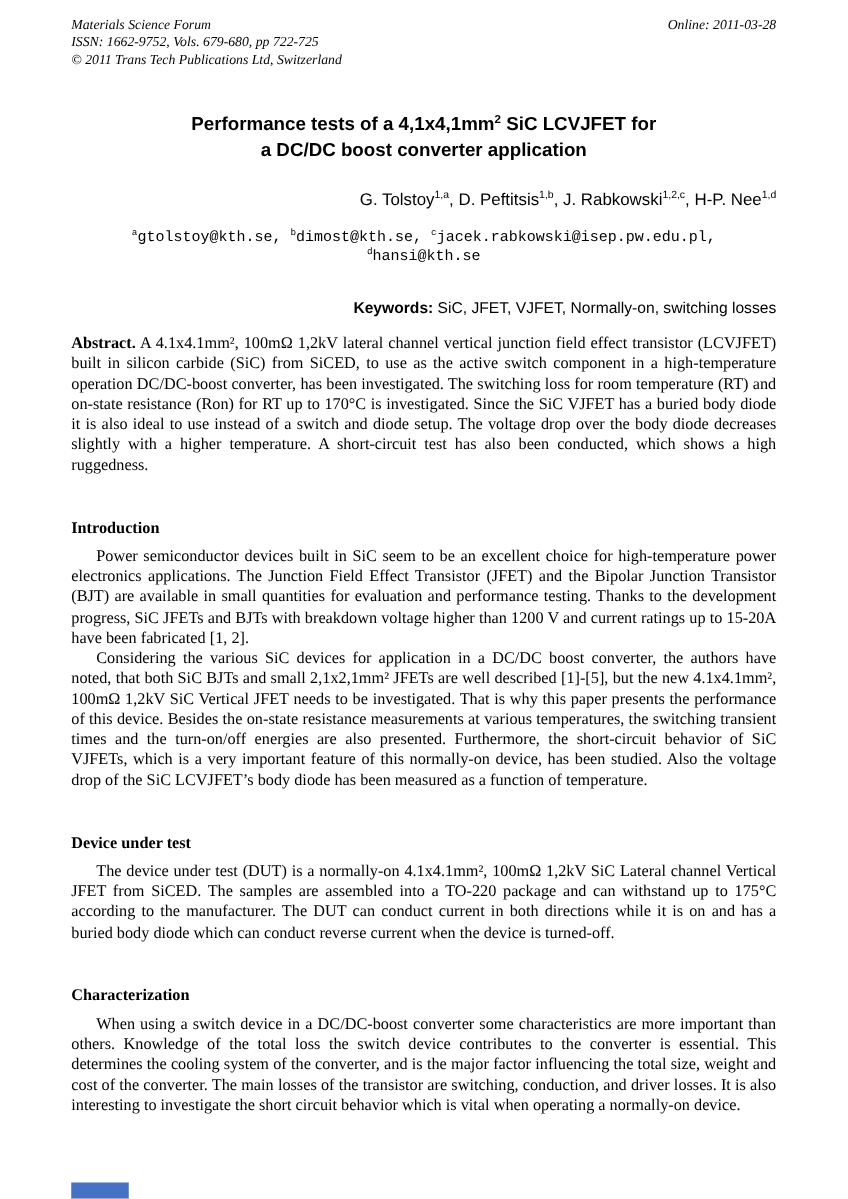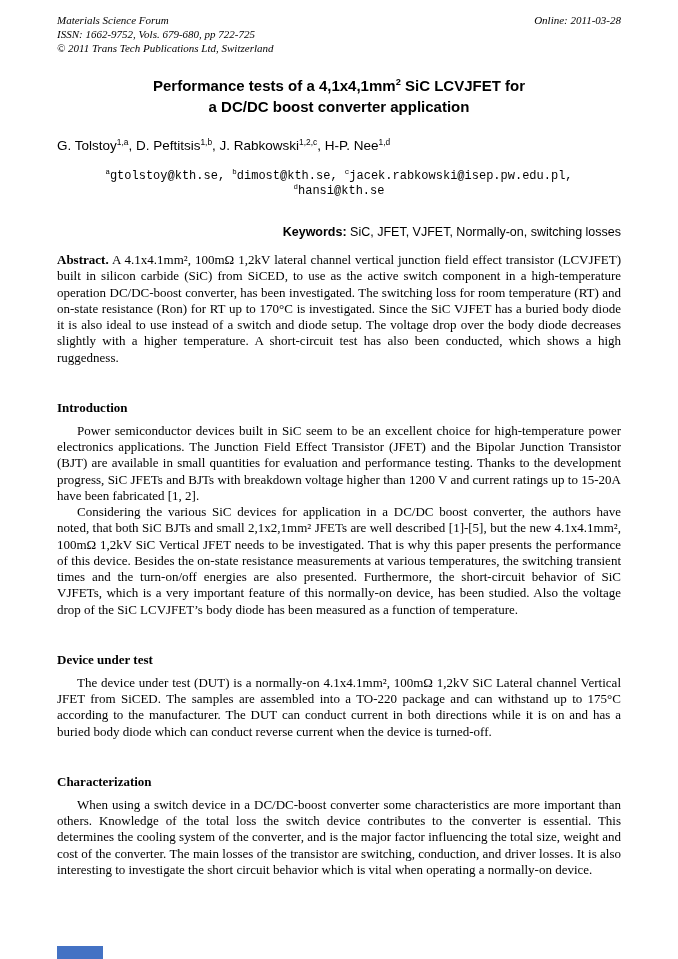--- a/index.html
+++ b/index.html
@@ -12,26 +12,26 @@
     overflow:hidden;
   }
   .page { position:absolute; inset:0; padding:13px 57px 0 57px; background:#fff; }
 
   
   .hdr { font-style:italic; font-size:11px; line-height:1.28; }
   .hdr-row { display:flex; justify-content:space-between;gap:31px; }
 
   
   .title {
-    margin-top:20px; text-align:center;
+    margin-top:34px; text-align:center;
     font-family:"Liberation Sans", sans-serif;
     font-size:15px; font-weight:bold; line-height:1.4;
   }
   .authors {
-    margin-top:20px; text-align:left;
+    margin-top:20px; text-align:right;
     font-family:"Liberation Sans", sans-serif;
     font-size:13.5px; line-height:1.3;
   }
   .affils {
     margin-top:14px; text-align:center;
     font-family:"Liberation Sans", sans-serif;
     font-size:12px; line-height:1.3;
   }
   .affil-line { margin-bottom:6px; }
   .emails {

